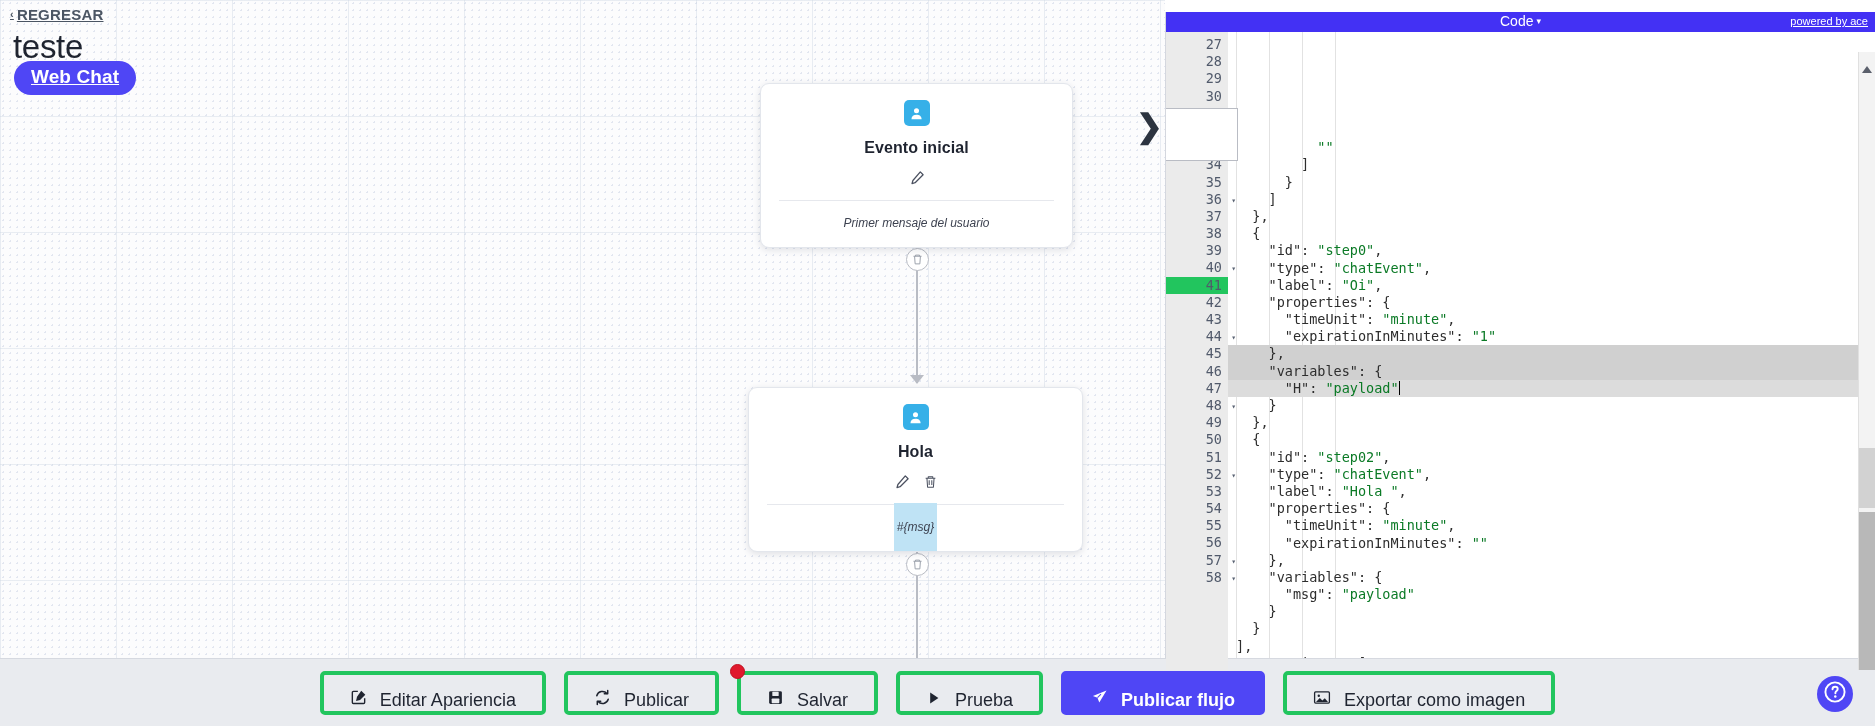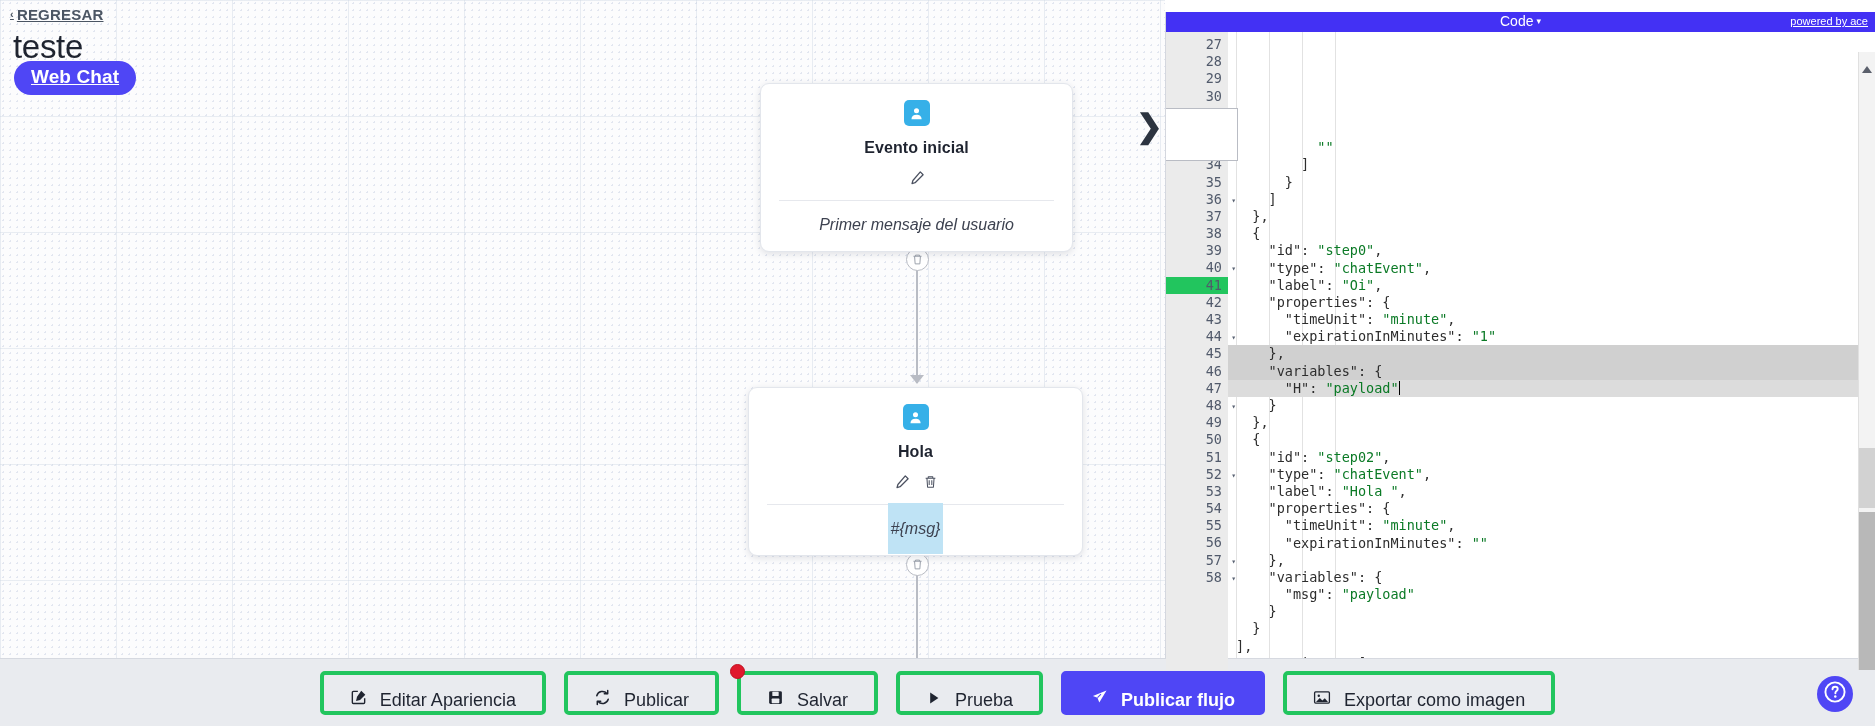--- a/index.html
+++ b/index.html
@@ -69,21 +69,21 @@
   .node-title {
     font-size: 16px; font-weight: 700; color: #1f2430;
     flex: 1 1 auto; letter-spacing: .1px;
   }
   .node-acts { display: flex; align-items: center; gap: 13px; }
   .icon-btn { cursor: pointer; display: flex; line-height: 0; }
   .node-sep { height: 1px; background: #e6e8ed; margin: 0 18px; }
   .node-body {
     padding: 15px 18px 17px;
     text-align: center;
-    font-size: 16px;
+    font-size: 12px;
     font-style: italic;
     color: #3d4250;
   }
   .node-body .hl {
     background: #bfe3f5;
     padding: 17px 3px;
     font-weight: 400;
   }
 
   

